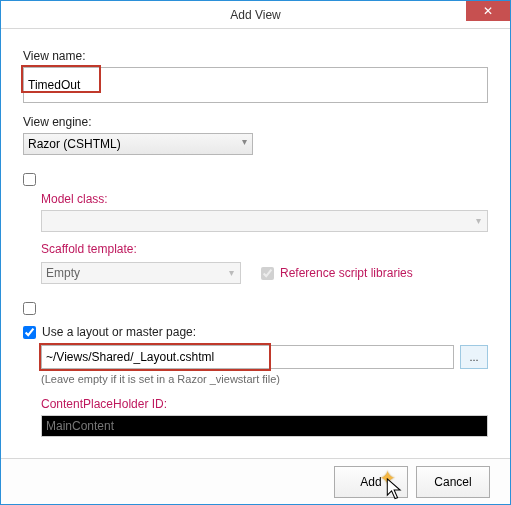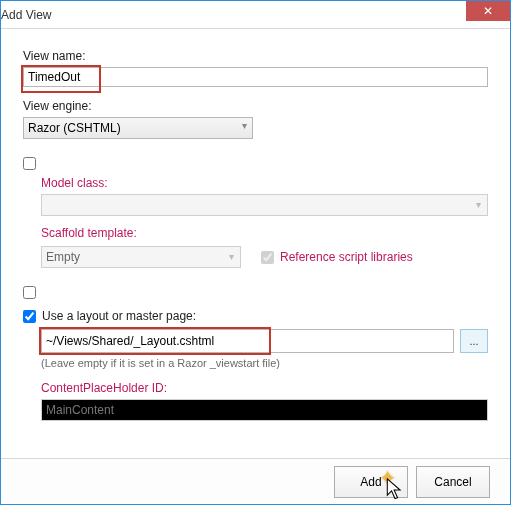--- a/index.html
+++ b/index.html
@@ -7,21 +7,21 @@
   body {
     width:511px; height:505px;
     background:#fff;
     border:1px solid #2b90d9;
     position:relative;
   }
   .titlebar {
     height:28px;
     background:linear-gradient(#fff,#fff);
     border-bottom:1px solid #d8d8d8;
-    display:flex; align-items:center; 
+    display:flex; align-items:center; justify-content:center;
     position:relative;
     color:#333;
     font-size:12px;
   }
   .titlebar .title { font-size:12px; }
   .close-btn {
     position:absolute; right:0; top:0;
     width:44px; height:20px;
     background:#c75050; color:#fff;
     display:flex; align-items:center; justify-content:center;
@@ -121,21 +121,21 @@
   <span class="title">Add View</span>
   <div class="close-btn">
     <span>✕</span>
   </div>
 </div>
 
 <div class="content">
 
   <span class="label">View name:</span>
   <div style="position:relative;">
-    <input class="text-input" type="text" style="height: 20px;" value="TimedOut">
+    <input class="text-input" type="text" style="height: 36px;" value="TimedOut">
     <div style="position:absolute;left:-2px;top:-2px;width:80px;height:28px;border:2px solid #c0392b;pointer-events:none;"></div>
   </div>
 
   <span class="label" style="margin-top:12px;">View engine:</span>
   <div class="select-wrap">
     <input class="select" readonly="" value="Razor (CSHTML)" style="">
   </div>
 
   <div class="checkbox-row" style="margin-top:18px;">
     <input type="checkbox" style="">

